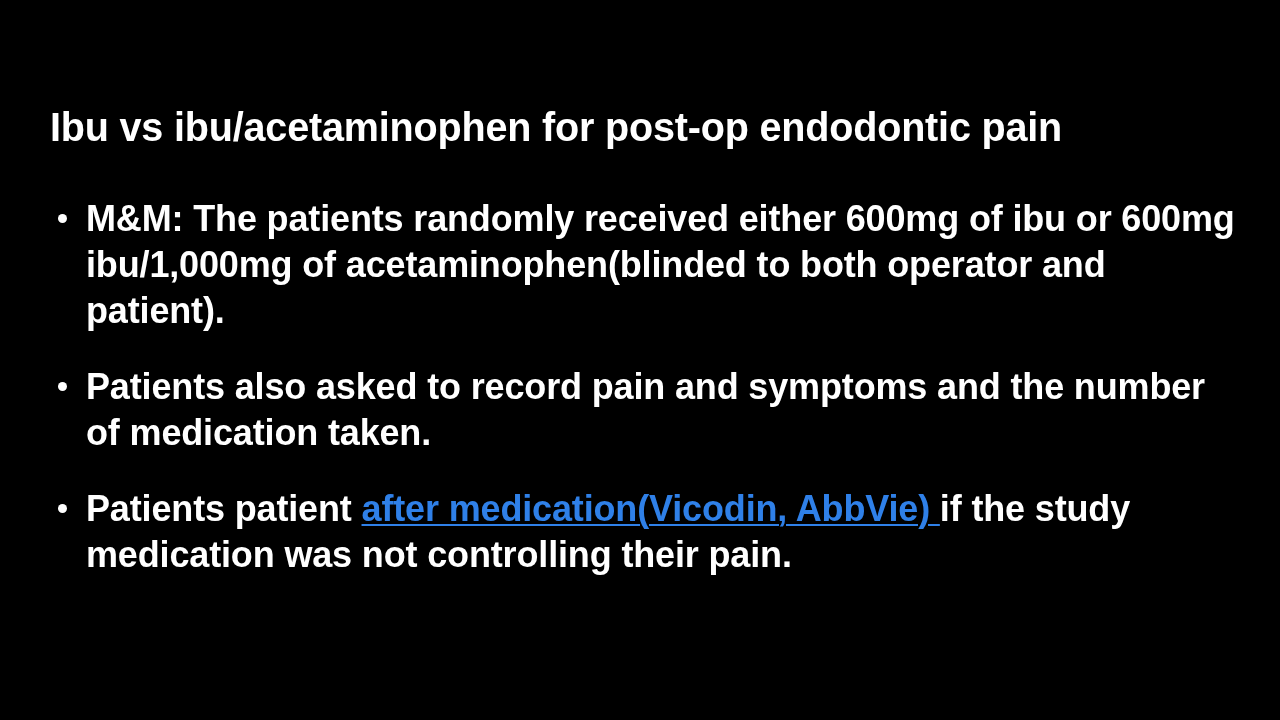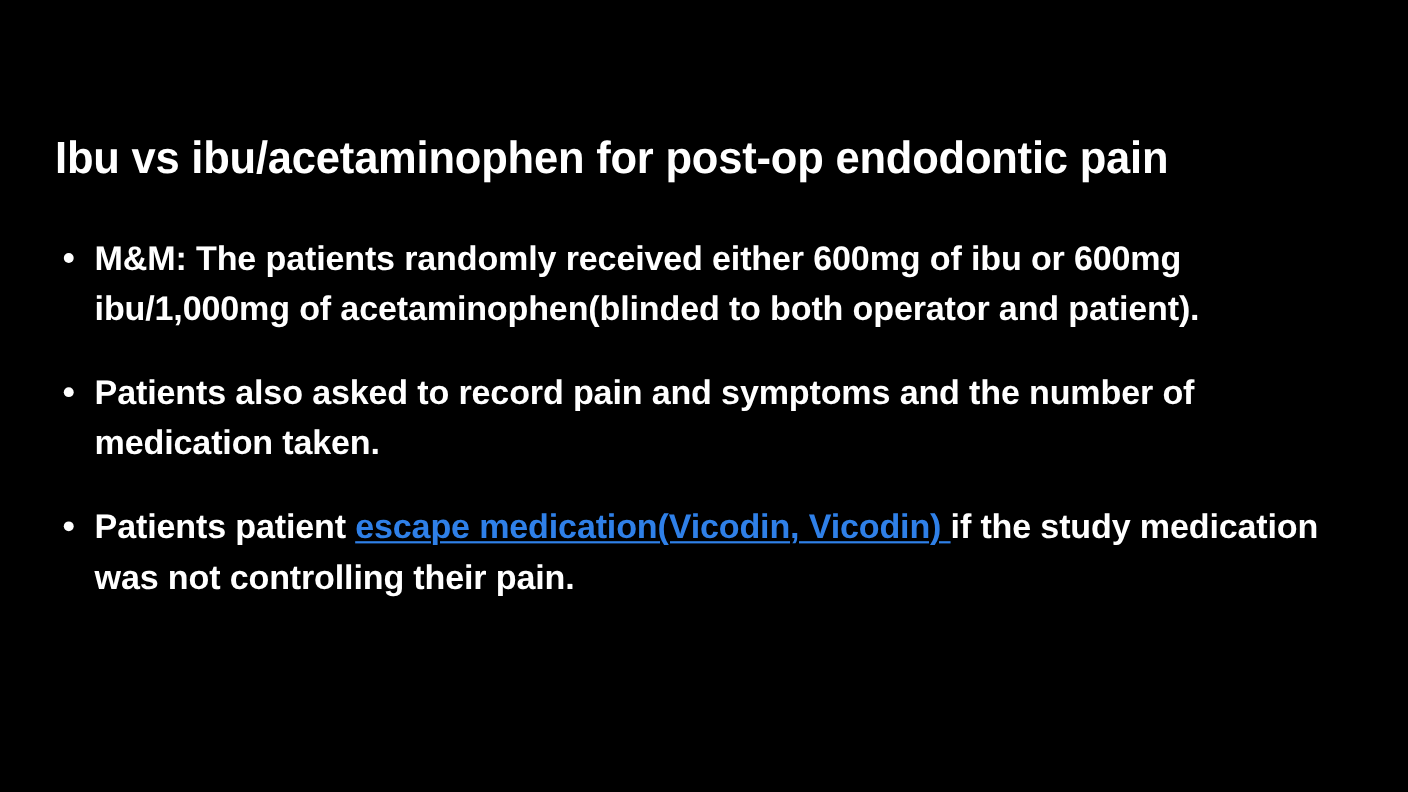--- a/index.html
+++ b/index.html
@@ -15,21 +15,20 @@
     font-family: "Liberation Sans", sans-serif;
     -webkit-font-smoothing: antialiased;
   }
 
   .slide {
     position: relative;
     width: 1280px;
     height: 588px;
     background: #000000;
     box-sizing: border-box;
-    margin-top: 16px;
   }
 
   
   .slide-title {
     position: absolute;
     left: 50px;
     top: 76px;
     width: 1190px;
     color: #ffffff;
     font-family: "Liberation Sans", sans-serif;
@@ -55,21 +54,21 @@
   }
 
   .bullet-item {
     position: relative;
     display: block;
     padding-left: 36px;
     margin: 0 0 30px 0;
     color: #ffffff;
     font-family: "Liberation Sans", sans-serif;
     font-weight: bold;
-    font-size: 31px;
+    font-size: 36px;
     line-height: 46px;
     letter-spacing: -0.15px;
     text-shadow:
        1px 1px 0 rgba(0,0,0,0.85),
       -1px 1px 0 rgba(0,0,0,0.5),
        2px 2px 2px rgba(0,0,0,0.7);
   }
   .bullet-item:last-child { margin-bottom: 0; }
 
   .bullet-marker {
@@ -114,17 +113,17 @@
     </div>
 
 
     <div class="bullet-item">
       <span class="bullet-marker">•</span>
       <span class="bullet-text">Patients also asked to record pain and symptoms and the number of medication taken.</span>
     </div>
 
     <div class="bullet-item">
       <span class="bullet-marker">•</span>
-      <span class="bullet-text"><span>Patients patient </span><a class="link">escape medication(Vicodin, Vicodin) </a><span>if the study medication was not controlling their pain.</span></span>
+      <span class="bullet-text"><span>Patients patient </span><a class="link">after medication(Vicodin, AbbVie) </a><span>if the study medication was not controlling their pain.</span></span>
     </div>
 
   </div>
 </div>
 
 </body></html>

